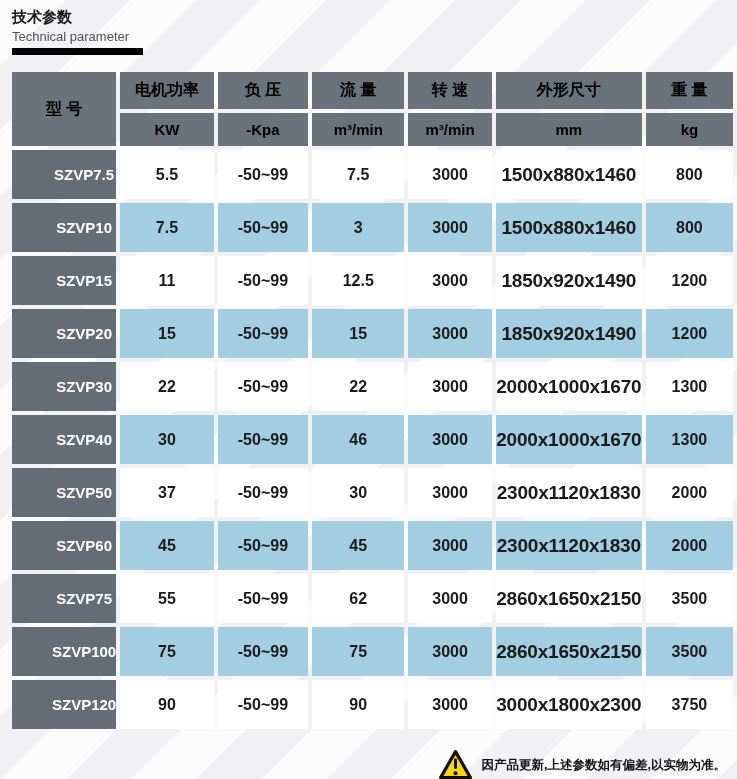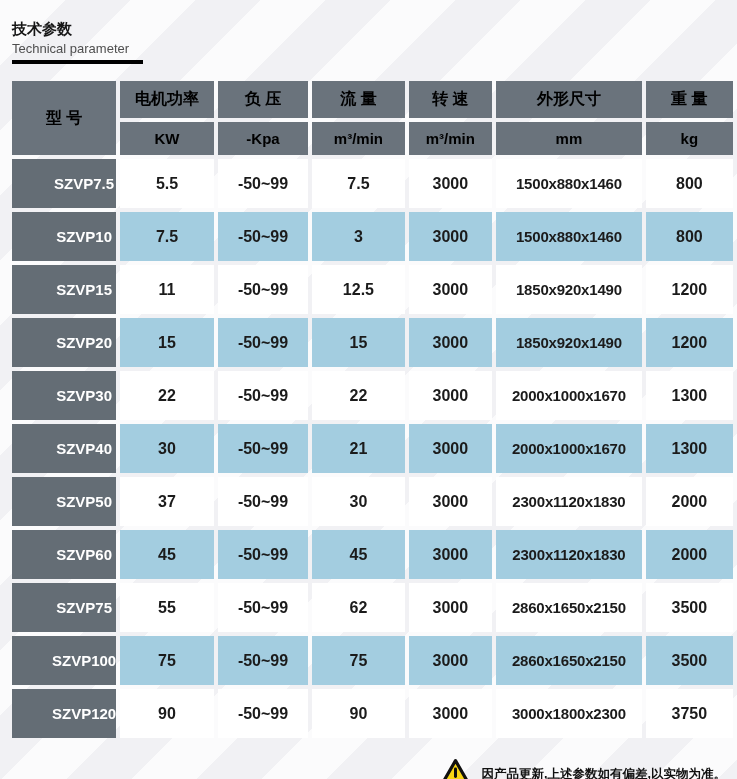--- a/index.html
+++ b/index.html
@@ -17,26 +17,26 @@
     width:737px;height:779px;overflow:hidden;
     font-family:"Liberation Sans","DejaVu Sans",sans-serif;
     background:
       repeating-linear-gradient(135deg,
         rgba(255,255,255,0) 0 46px,
         var(--stripe) 46px 92px),
       #fbfbfc;
   }
   .page{padding:8px 0 0 12px;}
   .title-zh{
-    font-size:15px;font-weight:700;color:#151515;line-height:18px;margin-top:12px;
+    font-size:15px;font-weight:700;color:#151515;line-height:18px;
   }
   .title-en{
     display:inline-block;font-size:13px;color:#4f4f4f;line-height:15px;
     margin-top:3px;padding:0 14px 4px 0;
-    border-bottom:4px solid #000000;
+    border-bottom:7px solid #000000;
   }
   table.spec{
     border-collapse:separate;border-spacing:4px;table-layout:fixed;
     margin:13px 0 0 -4px;
   }
   th,td{
     text-align:center;vertical-align:middle;padding:0;
     white-space:nowrap;overflow:hidden;
   }
   thead th{
@@ -45,21 +45,21 @@
   }
   thead tr.units th{font-size:15px;height:33px;}
   tbody th.model{
     background:var(--model-bg);color:#ffffff;
     font-size:15px;font-weight:700;height:49px;padding-left:40px;
   }
   tbody td{
     background:var(--row-white);color:var(--text-dark);
     font-size:16px;font-weight:700;height:49px;
   }
-  tbody td.dim{font-size:15px;letter-spacing:-0.2px;}
+  tbody td.dim{font-size:19px;letter-spacing:-0.2px;}
   tbody tr.alt td{background:var(--row-blue);}
   .footer{
     display:flex;align-items:center;justify-content:flex-end;
     gap:9px;margin:16px 11px 0 0;
   }
   .warn-icon{flex:0 0 auto;display:block;}
   .disclaimer{
     font-size:12.5px;font-weight:700;color:#111111;line-height:14px;
   }
 </style>
@@ -145,21 +145,21 @@
     <td>-50~99</td>
     <td>22</td>
     <td>3000</td>
     <td class="dim">2000x1000x1670</td>
     <td>1300</td>
   </tr>
         <tr class="alt">
     <th class="model">SZVP40</th>
     <td>30</td>
     <td>-50~99</td>
-    <td>21</td>
+    <td>46</td>
     <td>3000</td>
     <td class="dim">2000x1000x1670</td>
     <td>1300</td>
   </tr>
         <tr>
     <th class="model">SZVP50</th>
     <td>37</td>
     <td>-50~99</td>
     <td>30</td>
     <td>3000</td>

